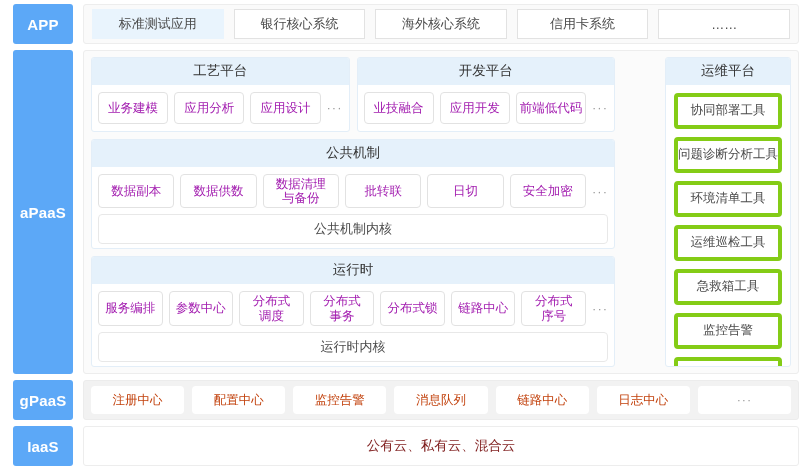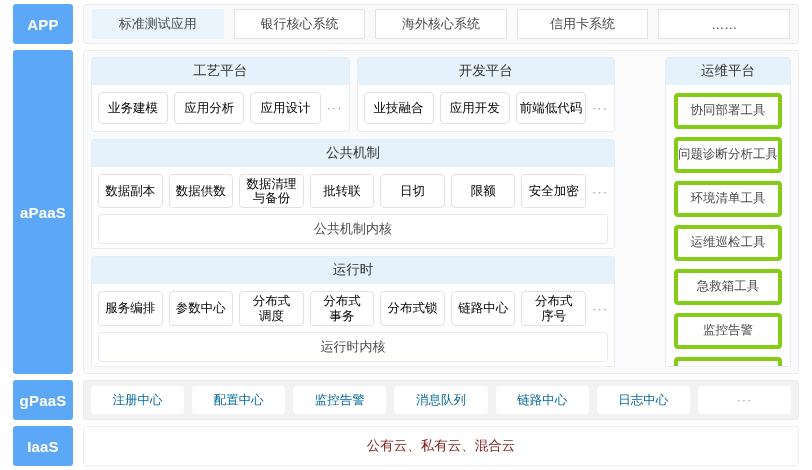--- a/index.html
+++ b/index.html
@@ -149,21 +149,21 @@
     min-height: 32px;
     border: 1px solid #e2e2e2;
     border-radius: 4px;
     background: #ffffff;
     display: flex;
     align-items: center;
     justify-content: center;
     text-align: center;
     font-size: 12.5px;
     line-height: 1.15;
-    color: #000000;
+    color: #a21caf;
     padding: 2px 2px;
     box-sizing: border-box;
     white-space: pre-line;
   }
   .chip.two-line { line-height: 1.15; }
 
   
   .more-dots {
     flex: 0 0 16px;
     display: flex;
@@ -225,21 +225,21 @@
   }
   .gpaas-tile {
     flex: 1 1 0;
     height: 28px;
     background: #ffffff;
     border-radius: 4px;
     display: flex;
     align-items: center;
     justify-content: center;
     font-size: 12.5px;
-    color: #0369a1;
+    color: #c2410c;
     white-space: nowrap;
   }
   .gpaas-tile.dots { color: #9a9a9a; letter-spacing: 1px; }
 
   
   .iaas-row { height: 40px; flex: 0 0 40px; }
   .iaas-body {
     display: flex;
     align-items: center;
     justify-content: center;
@@ -302,21 +302,20 @@
         <div class="panel">
           <div class="panel-head">公共机制</div>
           <div class="panel-body">
             <div class="chip-row">
               <div class="chip">数据副本</div>
               <div class="chip">数据供数</div>
               <div class="chip two-line">数据清理
 与备份</div>
               <div class="chip">批转联</div>
               <div class="chip">日切</div>
-              <div class="chip">限额</div>
               <div class="chip">安全加密</div>
               <div class="more-dots">···</div>
             </div>
             <div class="kernel-bar">公共机制内核</div>
           </div>
         </div>
 
         <div class="panel">
           <div class="panel-head">运行时</div>
           <div class="panel-body">

